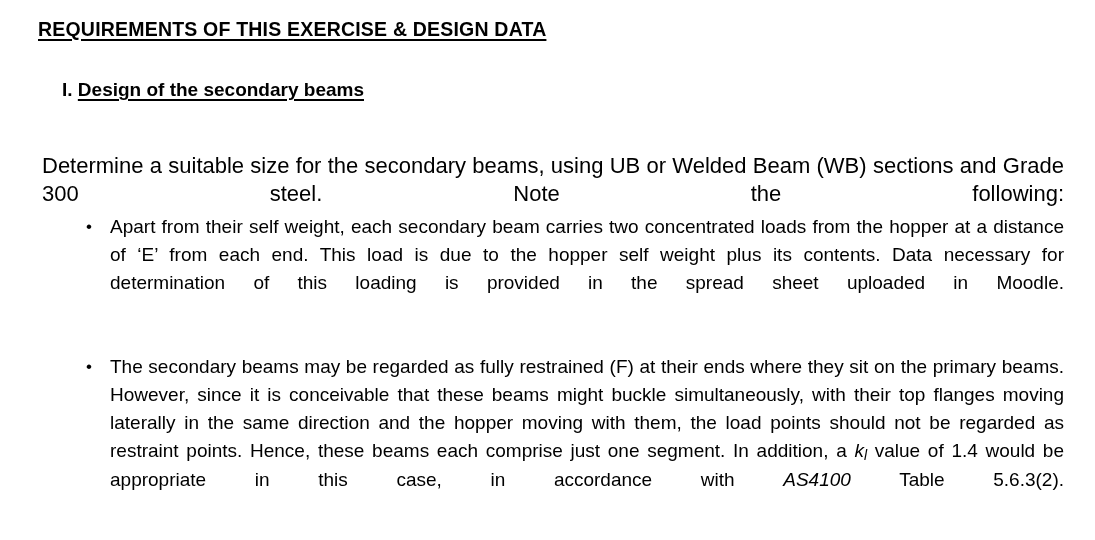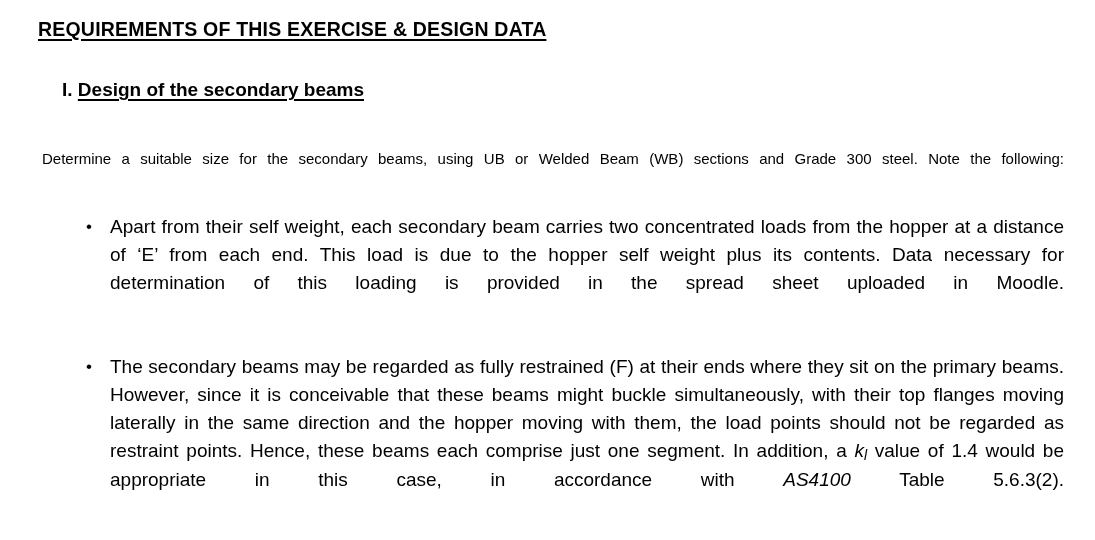--- a/index.html
+++ b/index.html
@@ -56,21 +56,21 @@
     text-underline-offset: 3px;
     text-decoration-thickness: 2px;
   }
 
   
   .intro-para {
     position: absolute;
     left: 42px;
     top: 130px;
     width: 1022px;
-    font-size: 15px;
+    font-size: 22px;
     line-height: 28px;
     text-align: justify;
     text-justify: inter-word;
   }
 
   
   .bullet-list {
     position: absolute;
     left: 86px;
     top: 213px;

